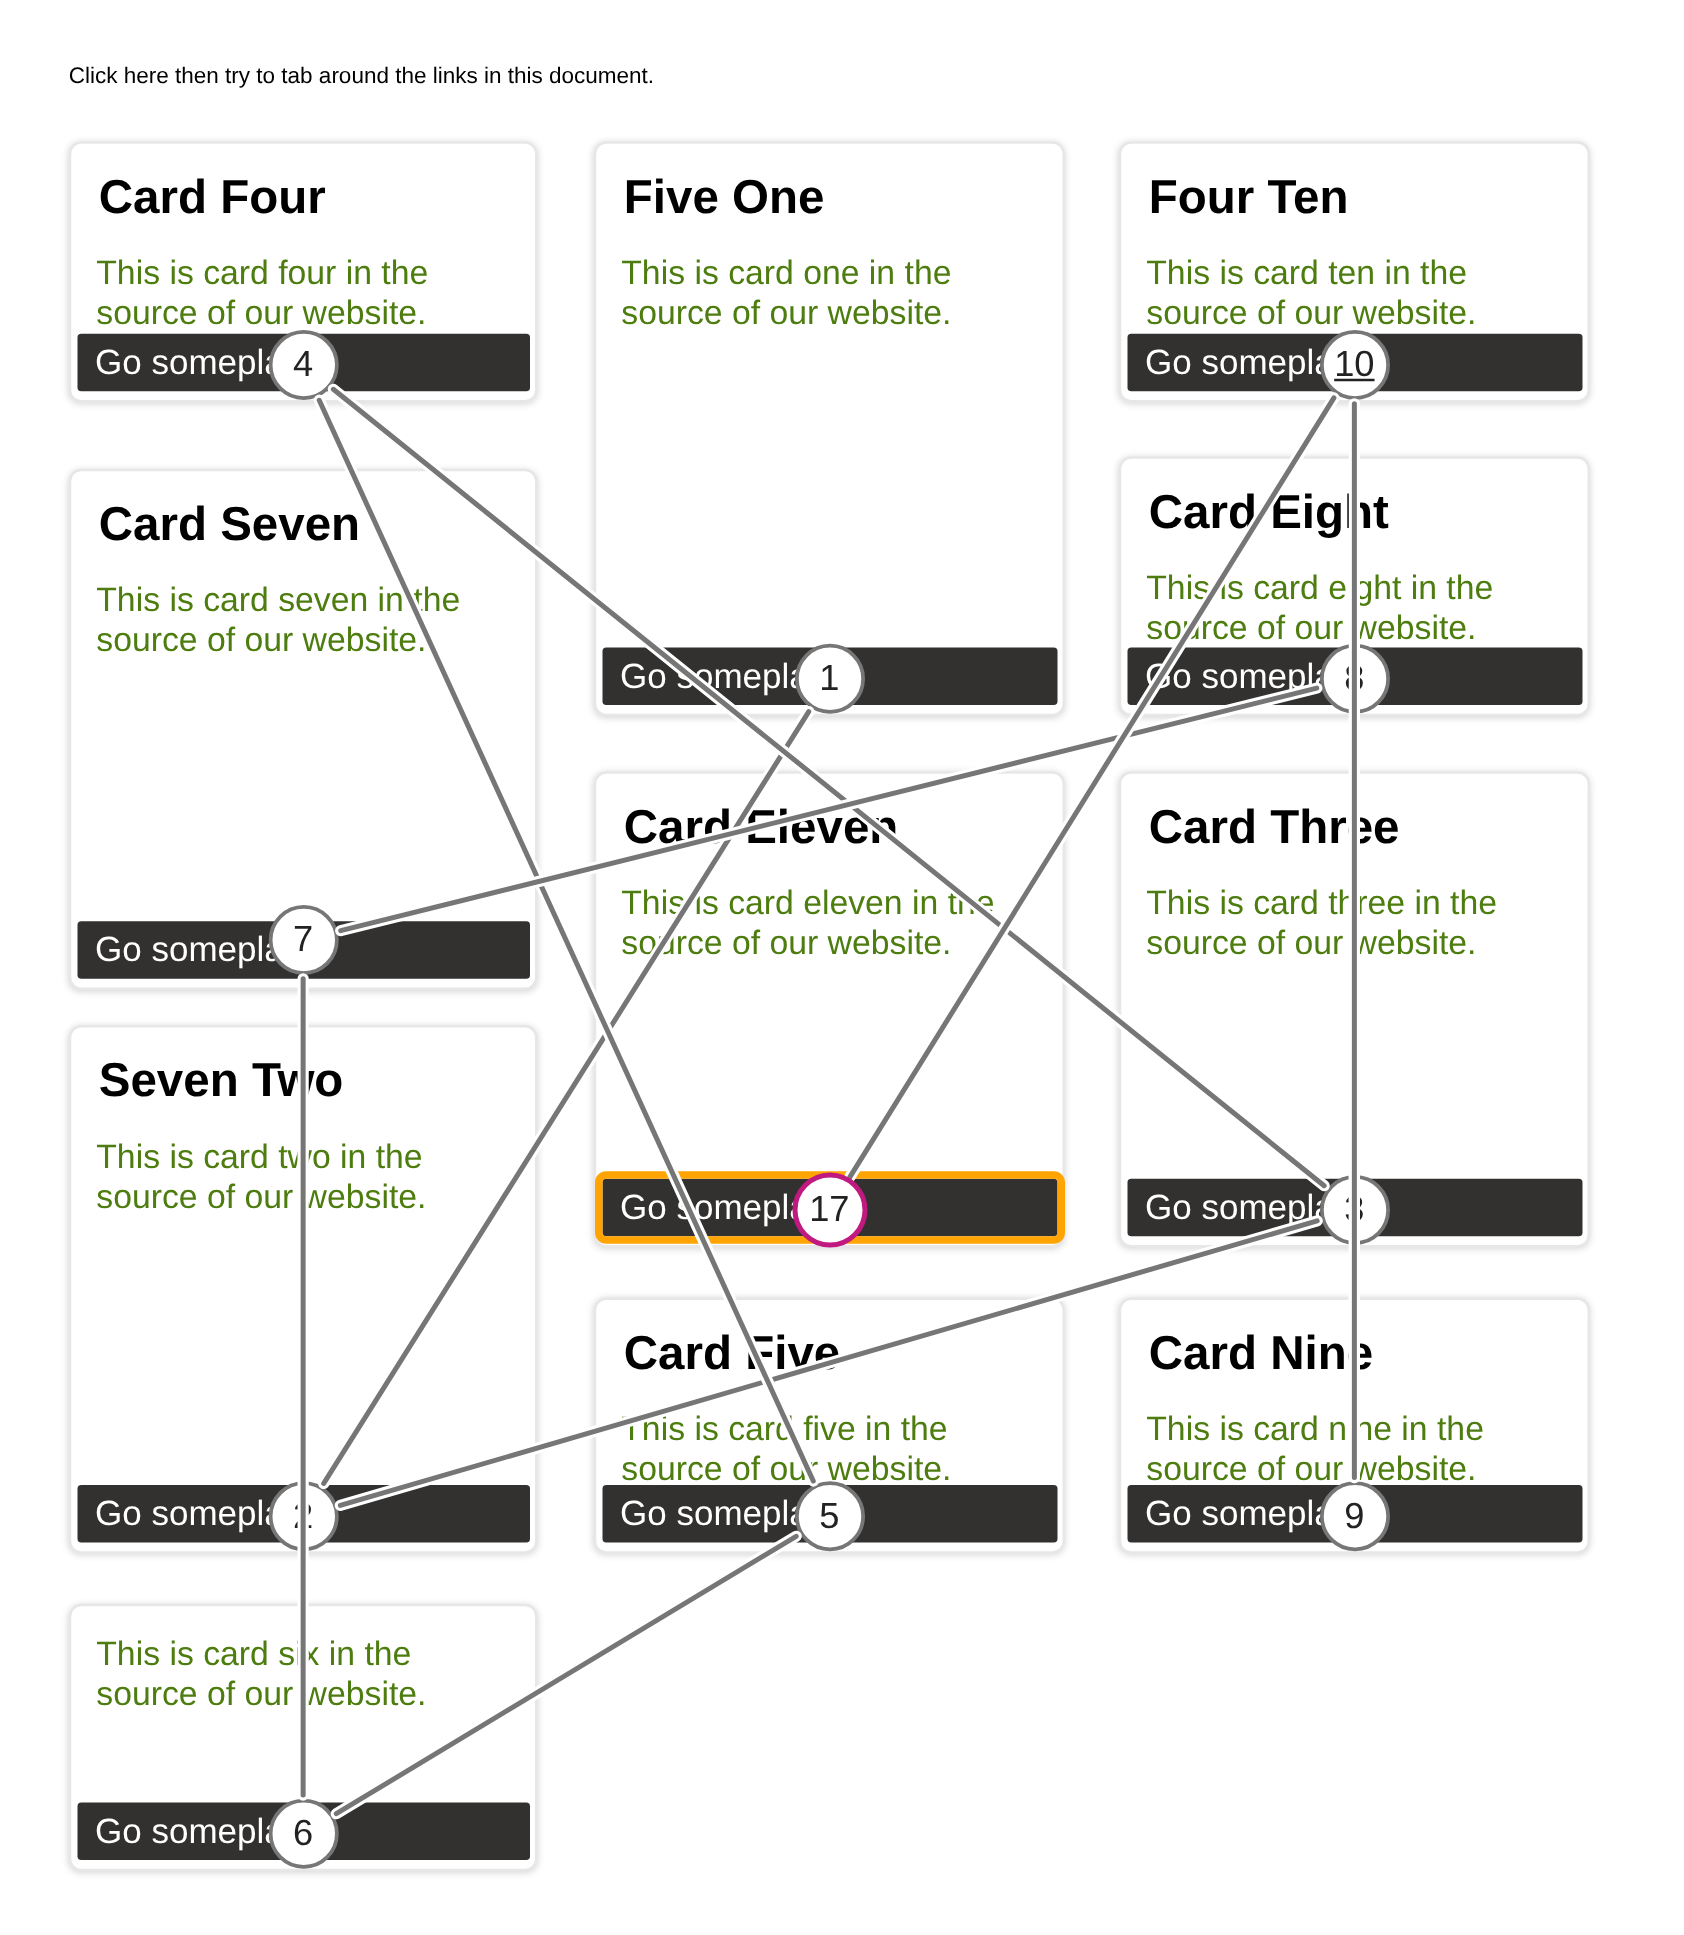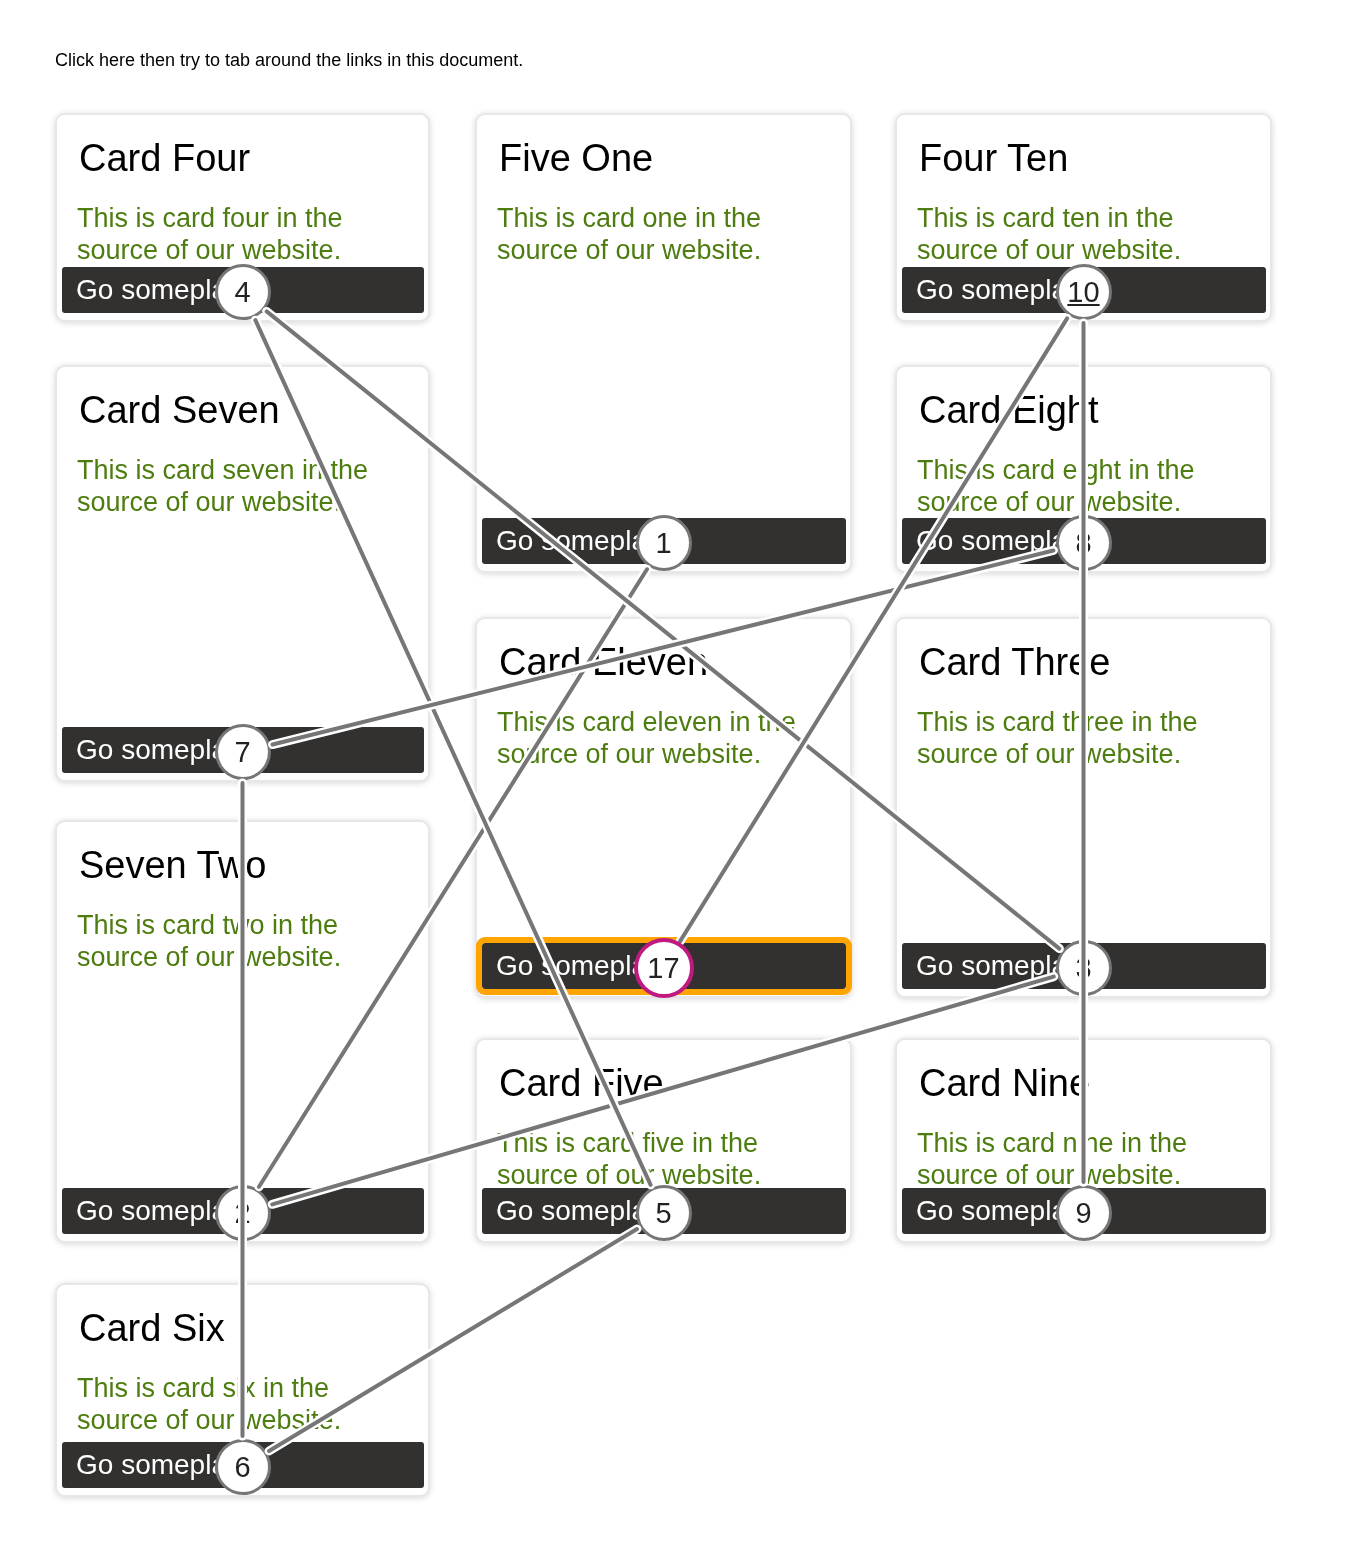--- a/index.html
+++ b/index.html
@@ -17,21 +17,21 @@
     position:absolute;
     background:#ffffff;
     border:2px solid #e7e7e7;
     border-radius:10px;
     box-shadow:0 1px 6px rgba(0,0,0,0.16);
     z-index:1;
     box-sizing:border-box;
   }
   .card-title{
     margin:22px 16px 0 22px;
-    font-size:38px;font-weight:400;color:#000;
+    font-size:38px;font-weight:700;color:#000;
   }
   .card-body{
     margin:22px 22px 0 20px;
     font-size:27px;line-height:1.2;color:#4d7c0f;
   }
   .card-button{
     position:absolute;left:5px;right:4px;bottom:7px;height:46px;
     background:var(--button-bg,#323130);
     color:#fff;font-size:28px;
     display:flex;align-items:center;
@@ -77,21 +77,21 @@
       <p class="card-body">This is card one in the source of our website.</p>
       <a class="card-button">Go someplace</a>
     </div>
     <div class="badge" style="left: 635.5px; top: 515px;">1</div>
     <div class="card" style="left: 895px; top: 113px; width: 377px; height: 209px;">
       <h2 class="card-title">Four Ten</h2>
       <p class="card-body">This is card ten in the source of our website.</p>
       <a class="card-button">Go someplace</a>
     </div>
     <div class="badge" style="left: 1055.5px; top: 264px; text-decoration: underline;">10</div>
-    <div class="card" style="left: 55px; top: 365px; width: 375px; height: 417px;">
+    <div class="card" style="left: 55px; top: 375px; width: 375px; height: 417px;">
       <h2 class="card-title">Card Seven</h2>
       <p class="card-body">This is card seven in the source of our website.</p>
       <a class="card-button">Go someplace</a>
     </div>
     <div class="badge" style="left: 214.5px; top: 724px;">7</div>
     <div class="card" style="left: 895px; top: 365px; width: 377px; height: 208px;">
       <h2 class="card-title">Card Eight</h2>
       <p class="card-body">This is card eight in the source of our website.</p>
       <a class="card-button">Go someplace</a>
     </div>
@@ -120,21 +120,20 @@
       <a class="card-button">Go someplace</a>
     </div>
     <div class="badge" style="left: 635.5px; top: 1185px;">5</div>
     <div class="card" style="left: 895px; top: 1038px; width: 377px; height: 205px;">
       <h2 class="card-title">Card Nine</h2>
       <p class="card-body">This is card nine in the source of our website.</p>
       <a class="card-button">Go someplace</a>
     </div>
     <div class="badge" style="left: 1055.5px; top: 1185px;">9</div>
     <div class="card" style="left: 55px; top: 1283px; width: 375px; height: 214px;">
-      <h2 class="card-title">Card Six</h2>
       <p class="card-body">This is card six in the source of our website.</p>
       <a class="card-button">Go someplace</a>
     </div>
     <div class="badge" style="left: 214.5px; top: 1439px;">6</div>
   </div>
 
 <svg id="path-overlay" width="1347" height="1548" viewBox="0 0 1347 1548">
     <line x1="647.0066939277616" y1="569.2482543192393" x2="258.9933060722384" y2="1186.7517456807607" stroke="#ffffff" stroke-width="9" stroke-linecap="round"></line>
     <line x1="647.0066939277616" y1="569.2482543192393" x2="258.9933060722384" y2="1186.7517456807607" stroke="#767676" stroke-width="4" stroke-linecap="round"></line>
     <line x1="272.26277303540013" y1="1204.3295132060962" x2="1053.7372269645998" y2="976.6704867939037" stroke="#ffffff" stroke-width="9" stroke-linecap="round"></line>

